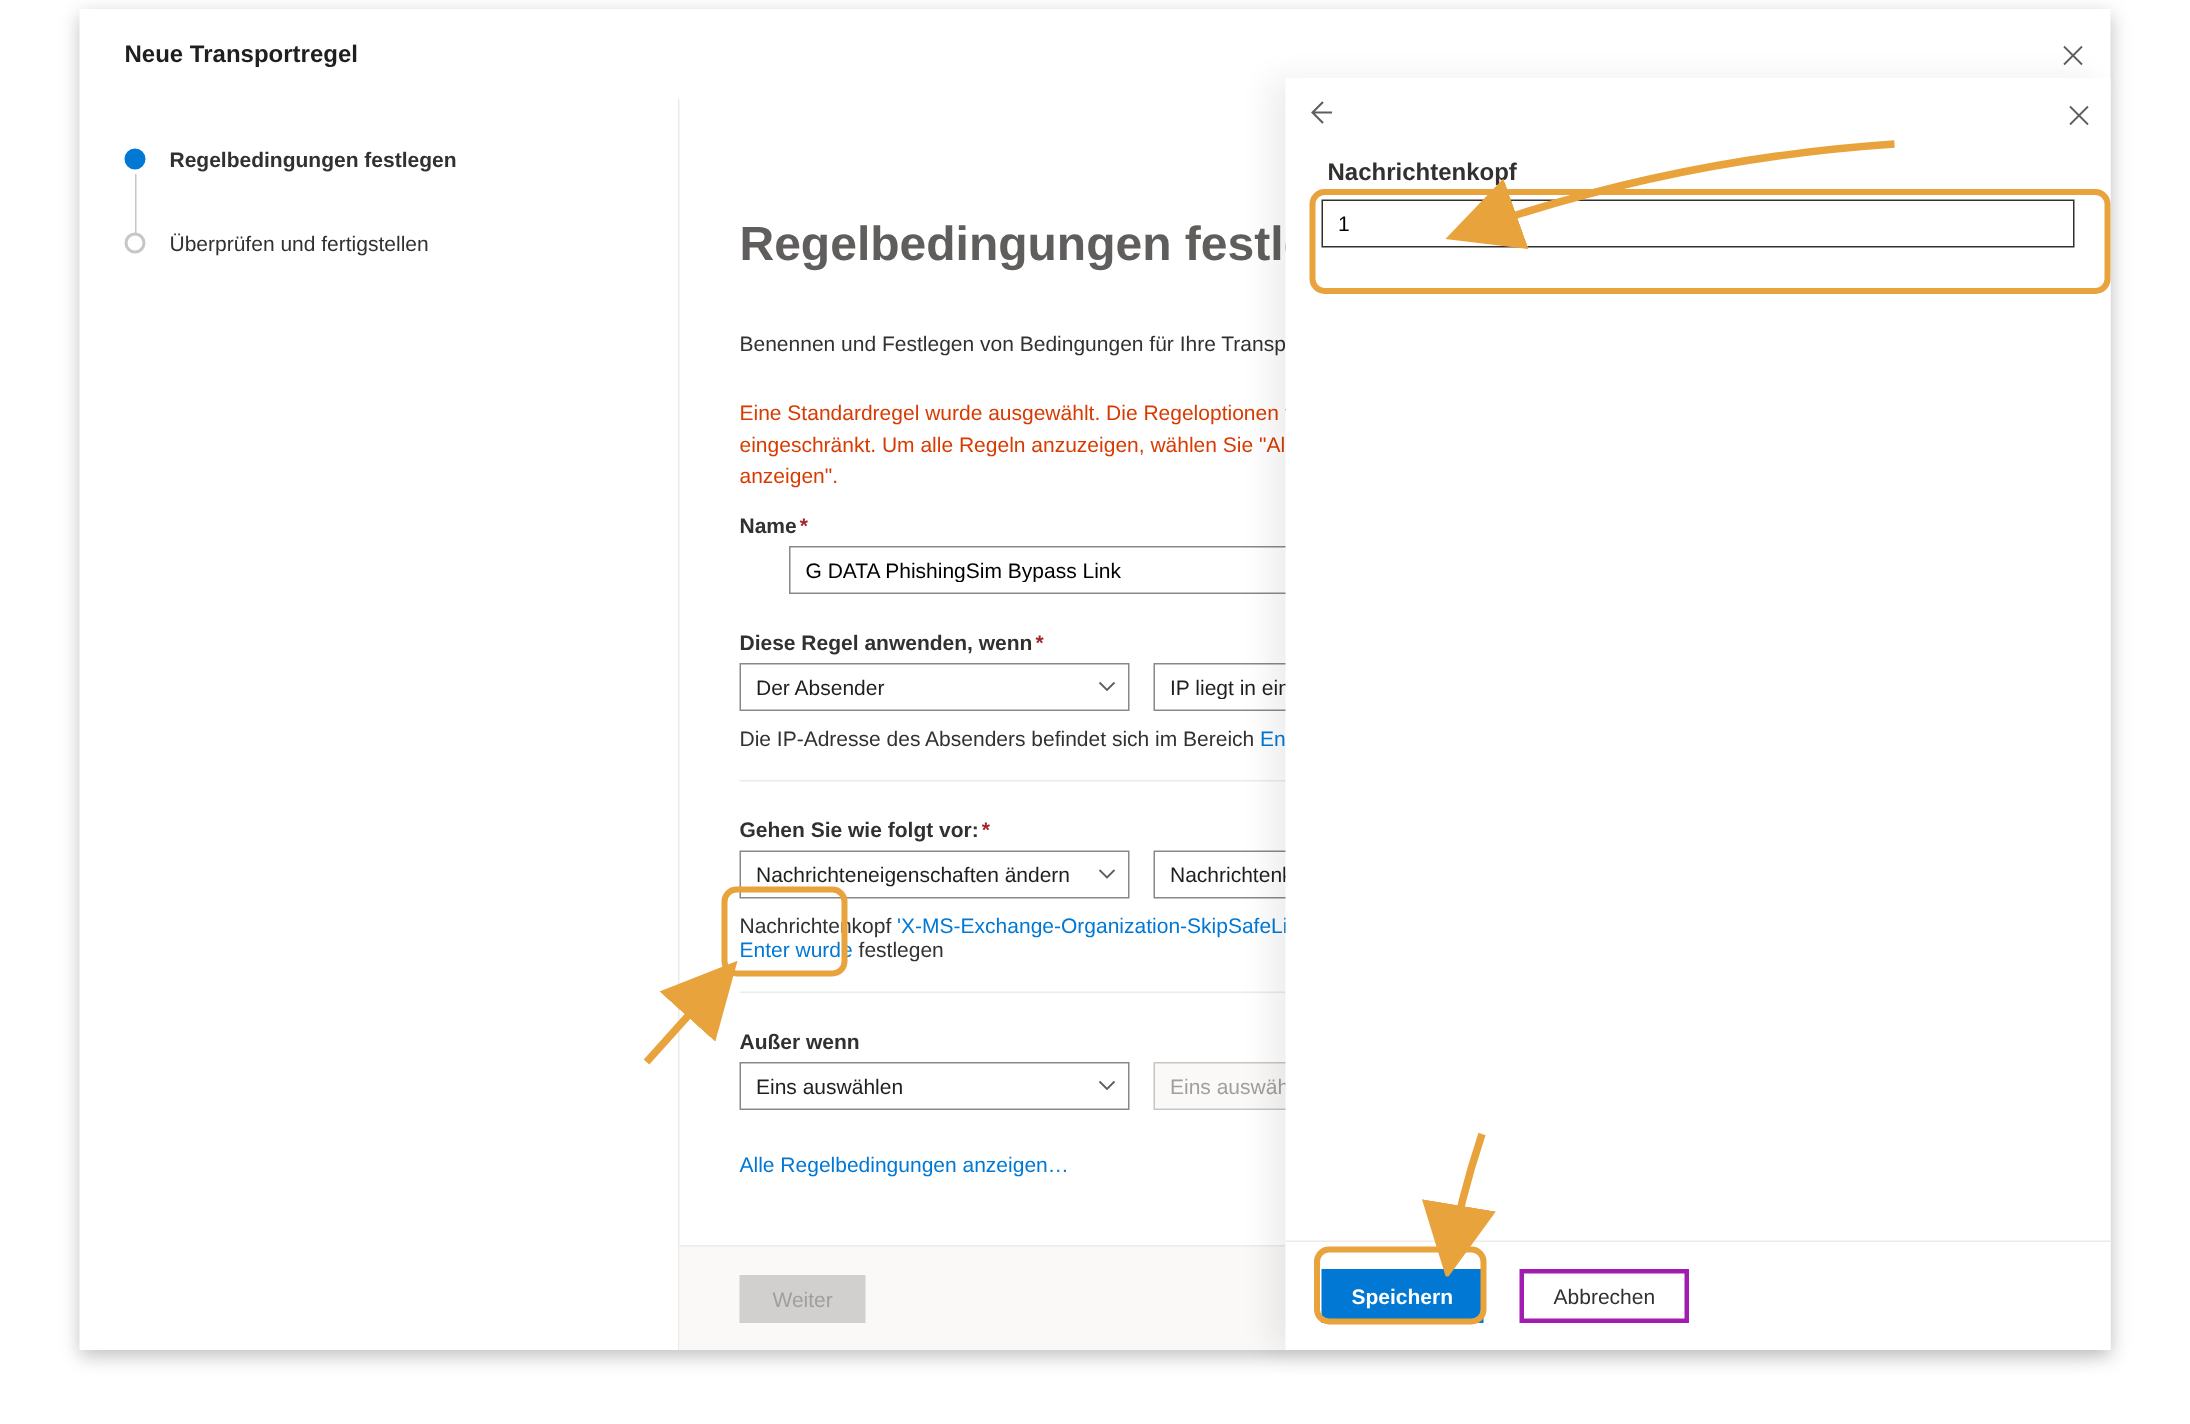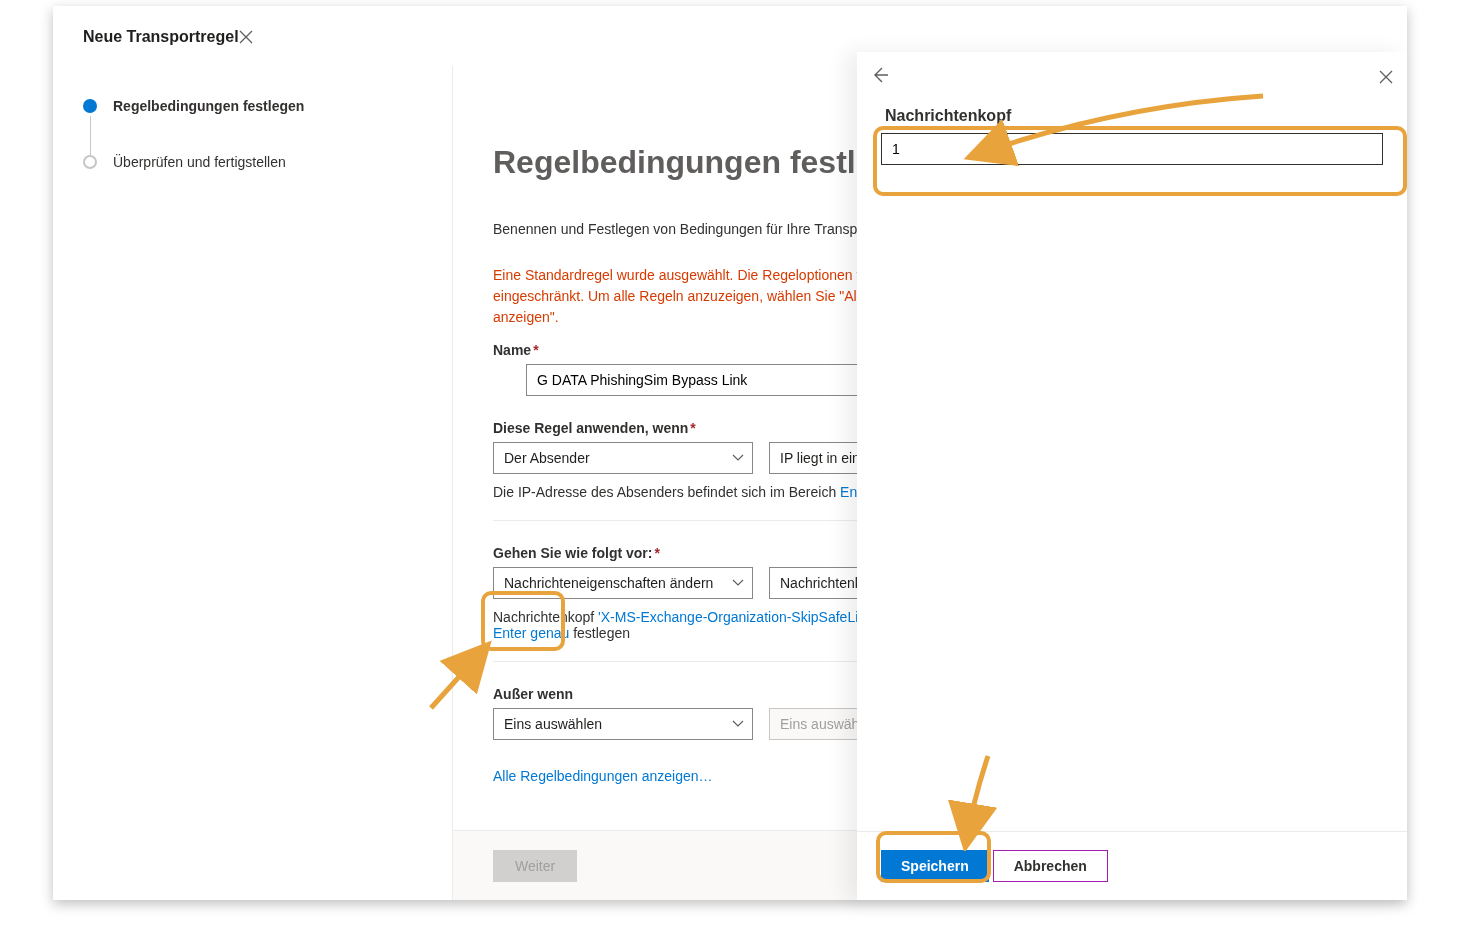--- a/index.html
+++ b/index.html
@@ -16,20 +16,21 @@
     width: 1354px;
     height: 894px;
     margin: 6px auto 0;
     position: relative;
     background: #fff;
     box-shadow: 0 4px 12px rgba(0,0,0,0.25);
   }
   .window-header {
     display: flex;
     align-items: center;
+    justify-content: space-between;
     padding: 22px 18px 20px 30px;
   }
   .window-title {
     font-size: 16px;
     font-weight: 700;
     color: #201f1e;
   }
   .close-x svg { width: 14px; height: 14px; display:block; }
   .window-body {
     display: flex;
@@ -158,29 +159,29 @@
   }
   .back-arrow svg { width:18px; height:18px; }
   .flyout-content { padding: 8px 24px; flex:1; }
   .flyout-title { font-size:16px; font-weight:700; margin:12px 0 8px 0; padding-left:4px;}
   .flyout-input {
     width:100%; height:32px; border:1px solid #323130;
     padding:0 10px; font-size:14px;
   }
   .flyout-footer {
     border-top:1px solid #edebe9;
-    padding:18px 24px; display:flex; gap:4px;
+    padding:18px 24px; display:flex; gap:24px;
   }
   .btn-primary {
     background:#0078d4; color:#fff; border:none;
     padding:8px 20px; font-size:14px; font-weight:600; cursor:pointer;
   }
   .btn-secondary {
-    background:#fff; color:#323130; border:1px solid #a21caf;
-    padding:7px 20px; font-size:14px; font-weight:700; cursor:pointer;
+    background:#fff; color:#323130; border:3px solid #a21caf;
+    padding:7px 20px; font-size:14px; font-weight:400; cursor:pointer;
   }
 
   
   .anno-box {
     position:absolute; border:4px solid #e8a33d; border-radius:10px;
     pointer-events:none;
   }
   .anno-arrow { position:absolute; pointer-events:none; }
 </style>
 </head>
@@ -260,21 +261,21 @@
           </div>
           <div class="dropdown dd2">
             <span style="white-space:nowrap; overflow:hidden;">Nachrichtenkopf festlegen</span>
             <svg viewBox="0 0 12 12">
                 <path d="M1 3l5 5 5-5" fill="none" stroke="#605e5c" stroke-width="1.2"></path>
               </svg>
           </div>
         </div>
         <div class="help-line">
           <span>Nachrichtenkopf </span><span class="link">'X-MS-Exchange-Organization-SkipSafeLinksProcessing'</span><span> auf den Wert </span><br>
-          <span class="link">Enter genau</span><span> festlegen</span>
+          <span class="link">Enter wurde</span><span> festlegen</span>
         </div>
         <div class="divider"></div>
       </div>
 
       <div class="section">
         <div class="field-label">Außer wenn</div>
         <div class="dd-row">
           <div class="dropdown dd1">
             <span>Eins auswählen</span>
             <svg viewBox="0 0 12 12">

